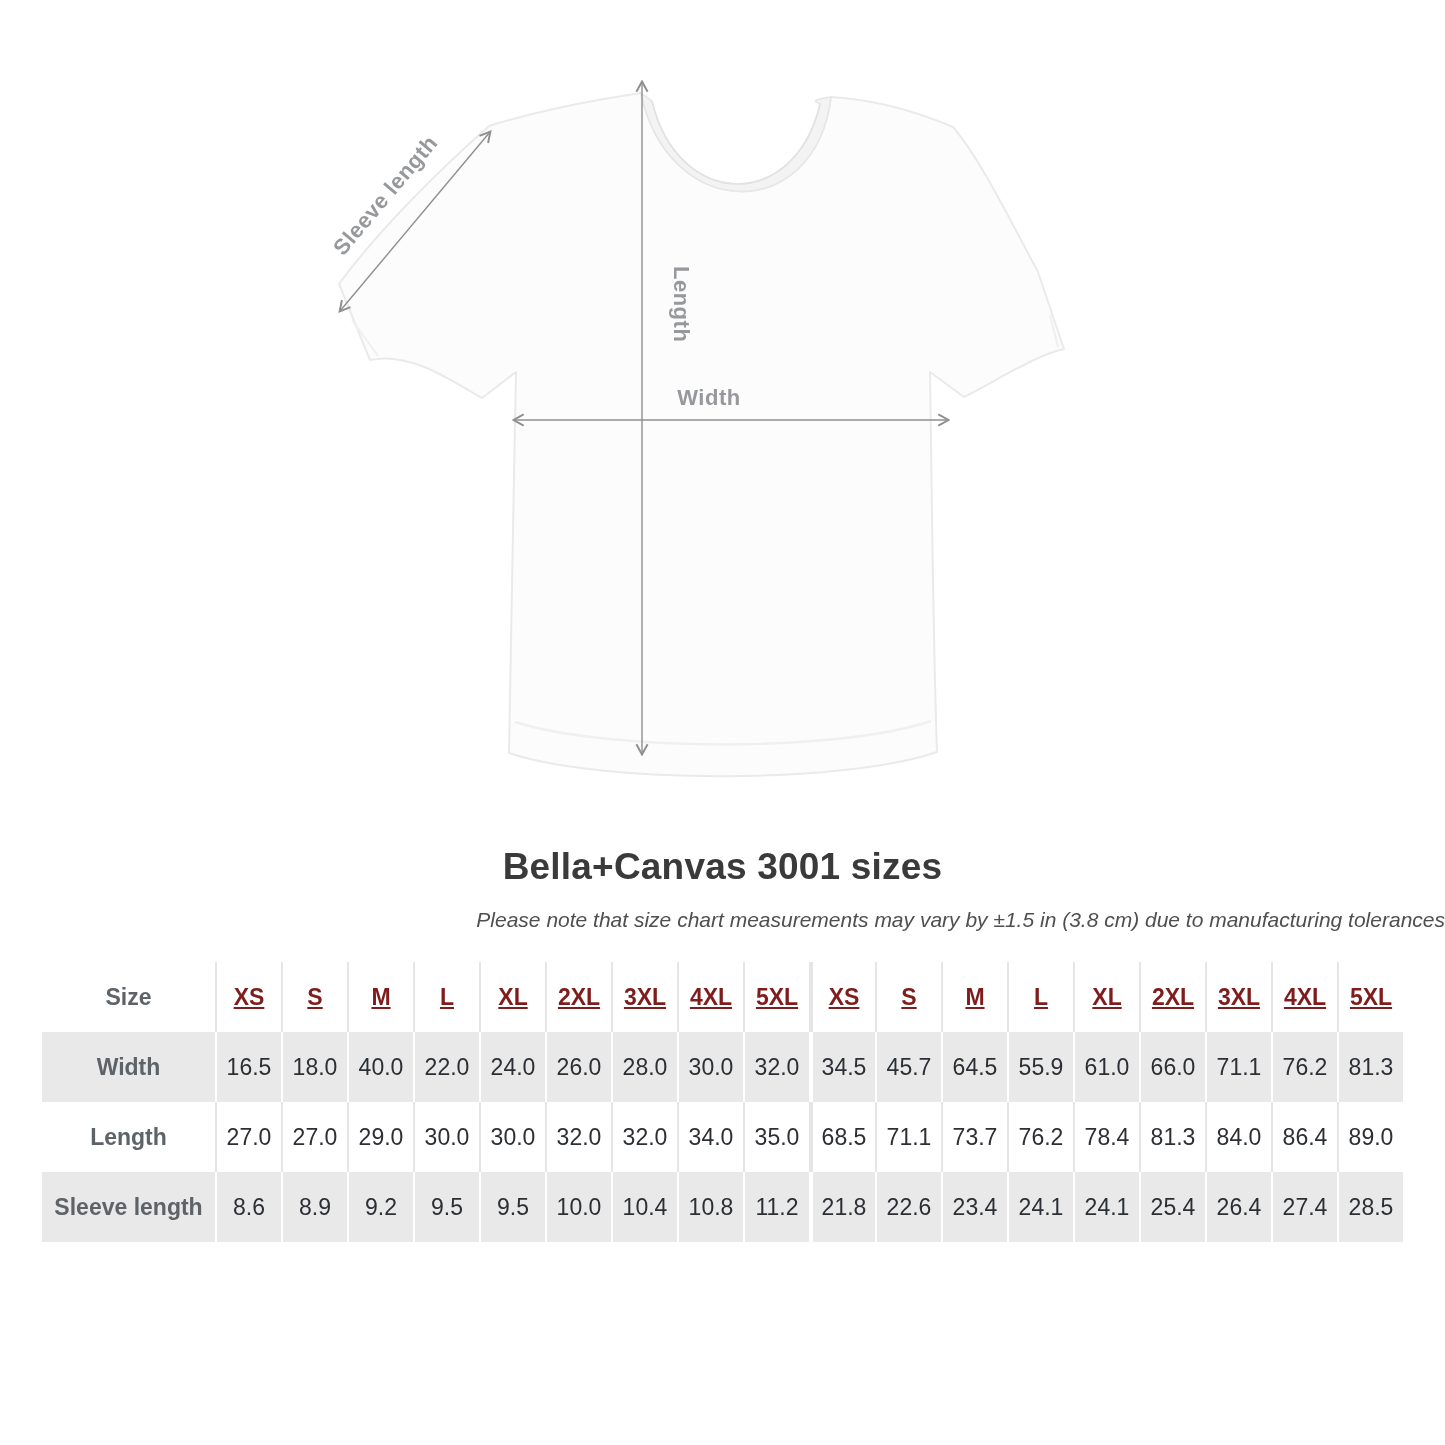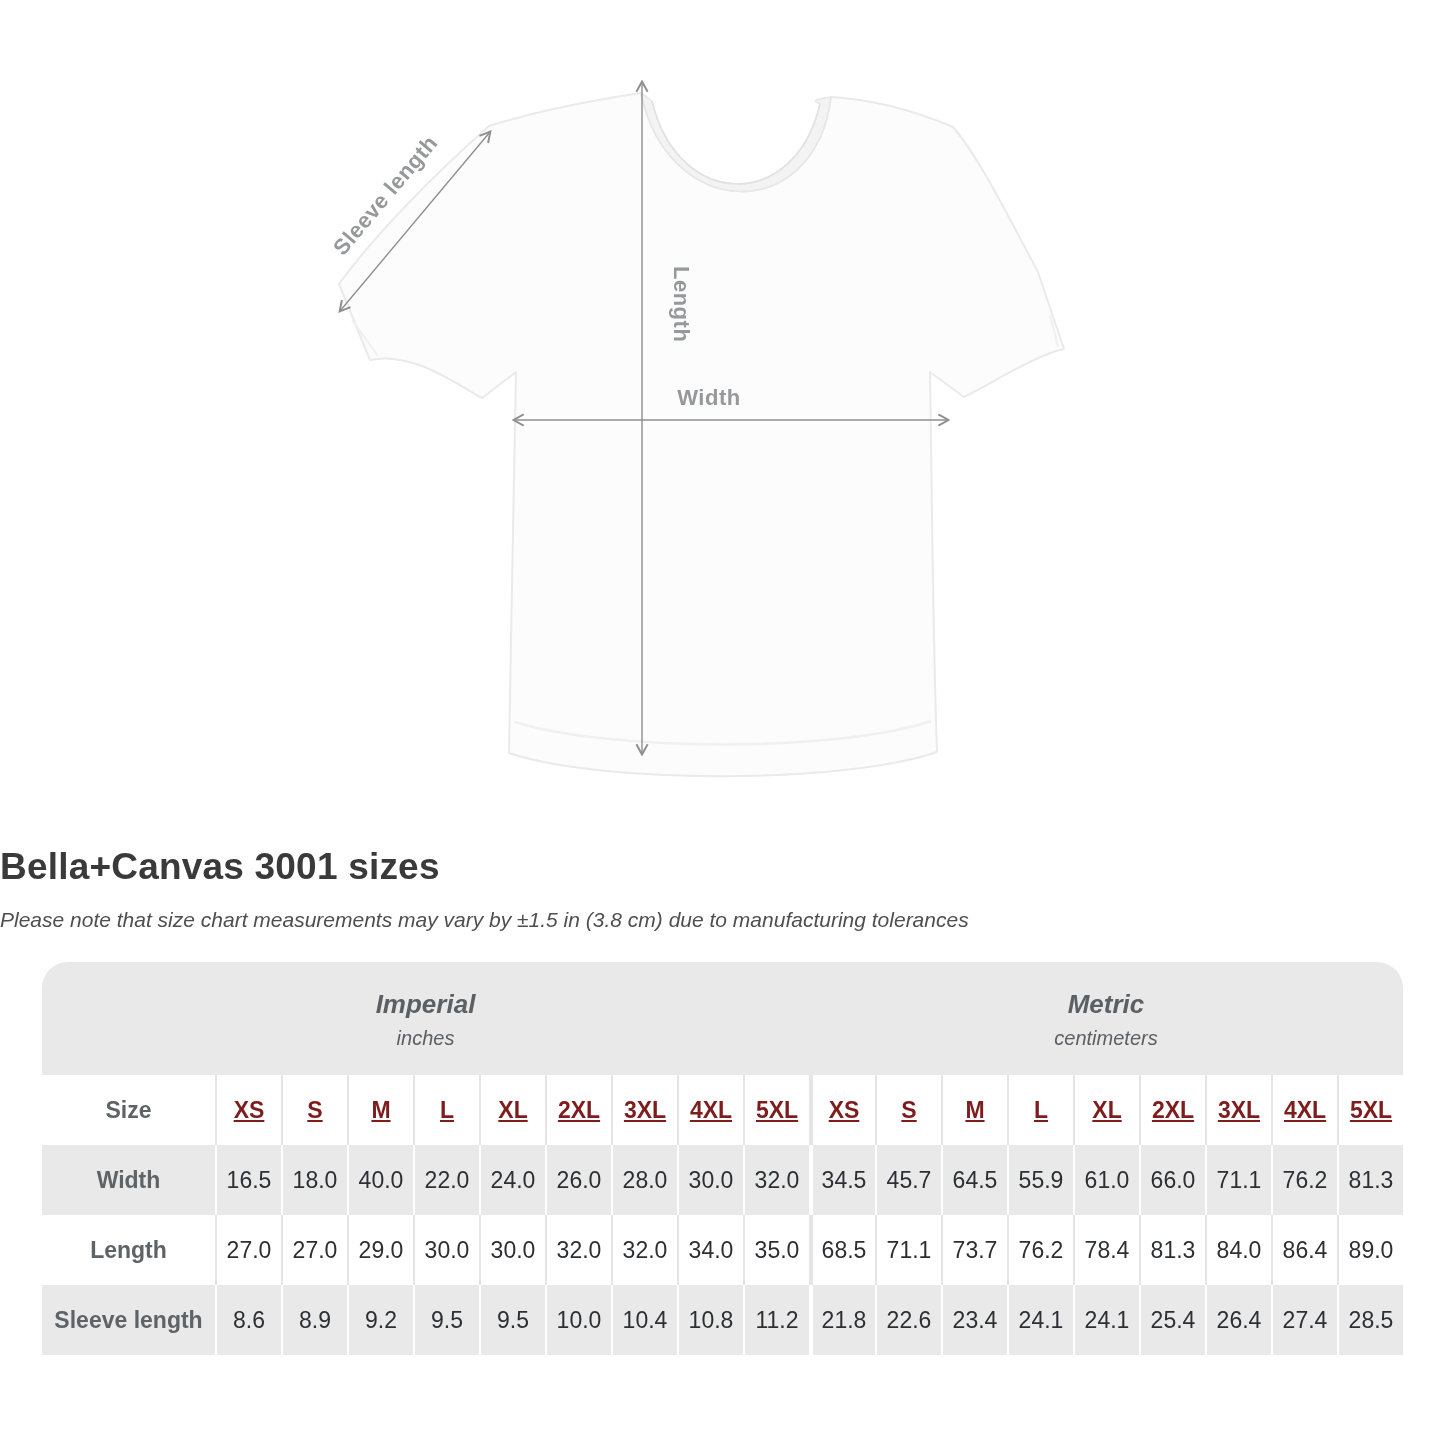--- a/index.html
+++ b/index.html
@@ -5,25 +5,25 @@
   html,body{margin:0;padding:0;}
   body{
     width:1445px;height:1445px;position:relative;background:#ffffff;
     font-family:"Liberation Sans", sans-serif;overflow:hidden;
   }
   
   .diagram{position:absolute;left:0;top:0;width:1445px;height:830px;}
   .diag-label{font-weight:bold;font-size:22px;fill:#96989b;letter-spacing:.5px;}
   
   .page-title{
-    position:absolute;left:0;right:0;top:846px;text-align:left;
+    position:absolute;left:0;right:0;top:846px;text-align:center;
     font-size:37px;font-weight:bold;color:#3a3a3a;letter-spacing:.2px;
   }
   .page-subtitle{
-    position:absolute;left:0;right:0;top:908px;text-align:left;
+    position:absolute;left:0;right:0;top:908px;text-align:right;
     font-size:21px;font-style:italic;color:#4f4f4f;
   }
   
   .size-table{
     position:absolute;left:42px;top:962px;width:1361px;height:440px;
     border-radius:26px;overflow:hidden;background:#ffffff;
   }
   .band{
     height:113px;display:grid;grid-template-columns:767px 1fr;
     background:#e9e9e9;
@@ -88,30 +88,20 @@
 
   <text class="diag-label" transform="translate(391 200) rotate(-49.8)" text-anchor="middle">Sleeve length</text>
   <text class="diag-label" transform="translate(674 266) rotate(90)" text-anchor="start">Length</text>
   <text class="diag-label" x="709" y="405" text-anchor="middle">Width</text>
 </svg>
 
 <div class="page-title">Bella+Canvas 3001 sizes</div>
 <div class="page-subtitle">Please note that size chart measurements may vary by ±1.5 in (3.8 cm) due to manufacturing tolerances</div>
 
 <div class="size-table">
-  <div class="band">
-    <div class="band-sec">
-      <div class="band-name">Imperial</div>
-      <div class="band-unit">inches</div>
-    </div>
-    <div class="band-sec">
-      <div class="band-name">Metric</div>
-      <div class="band-unit">centimeters</div>
-    </div>
-  </div>
   <div class="rows" id="table-rows">
       <div class="trow white">
         <div class="cell lbl">Size</div>
         <div class="cell hdr val">XS</div>
         <div class="cell hdr val">S</div>
         <div class="cell hdr val">M</div>
         <div class="cell hdr val">L</div>
         <div class="cell hdr val">XL</div>
         <div class="cell hdr val">2XL</div>
         <div class="cell hdr val">3XL</div>

